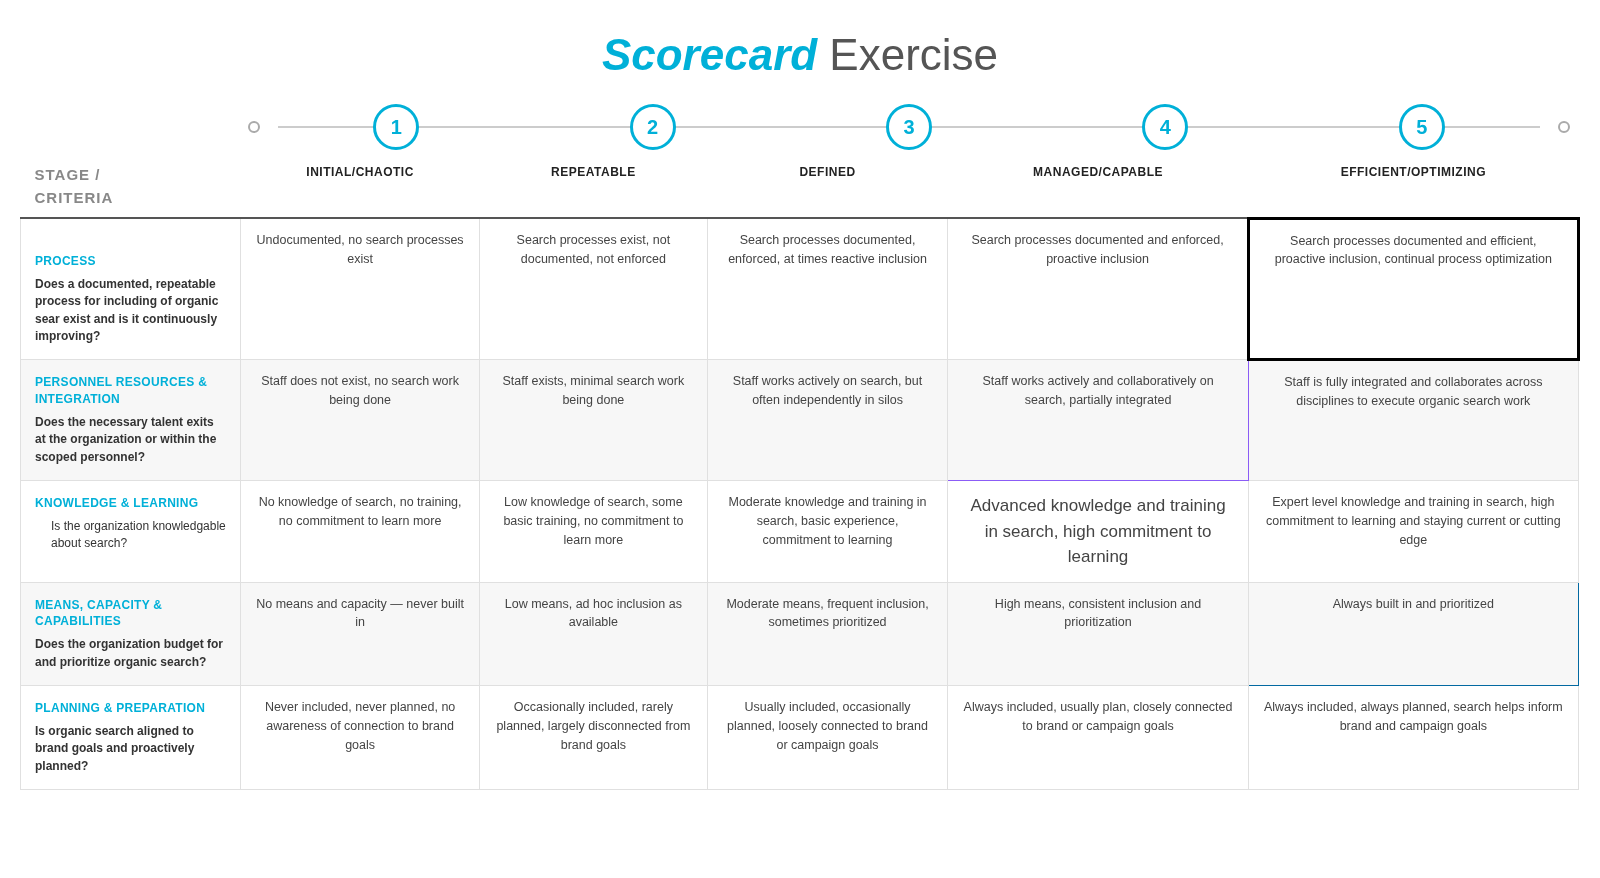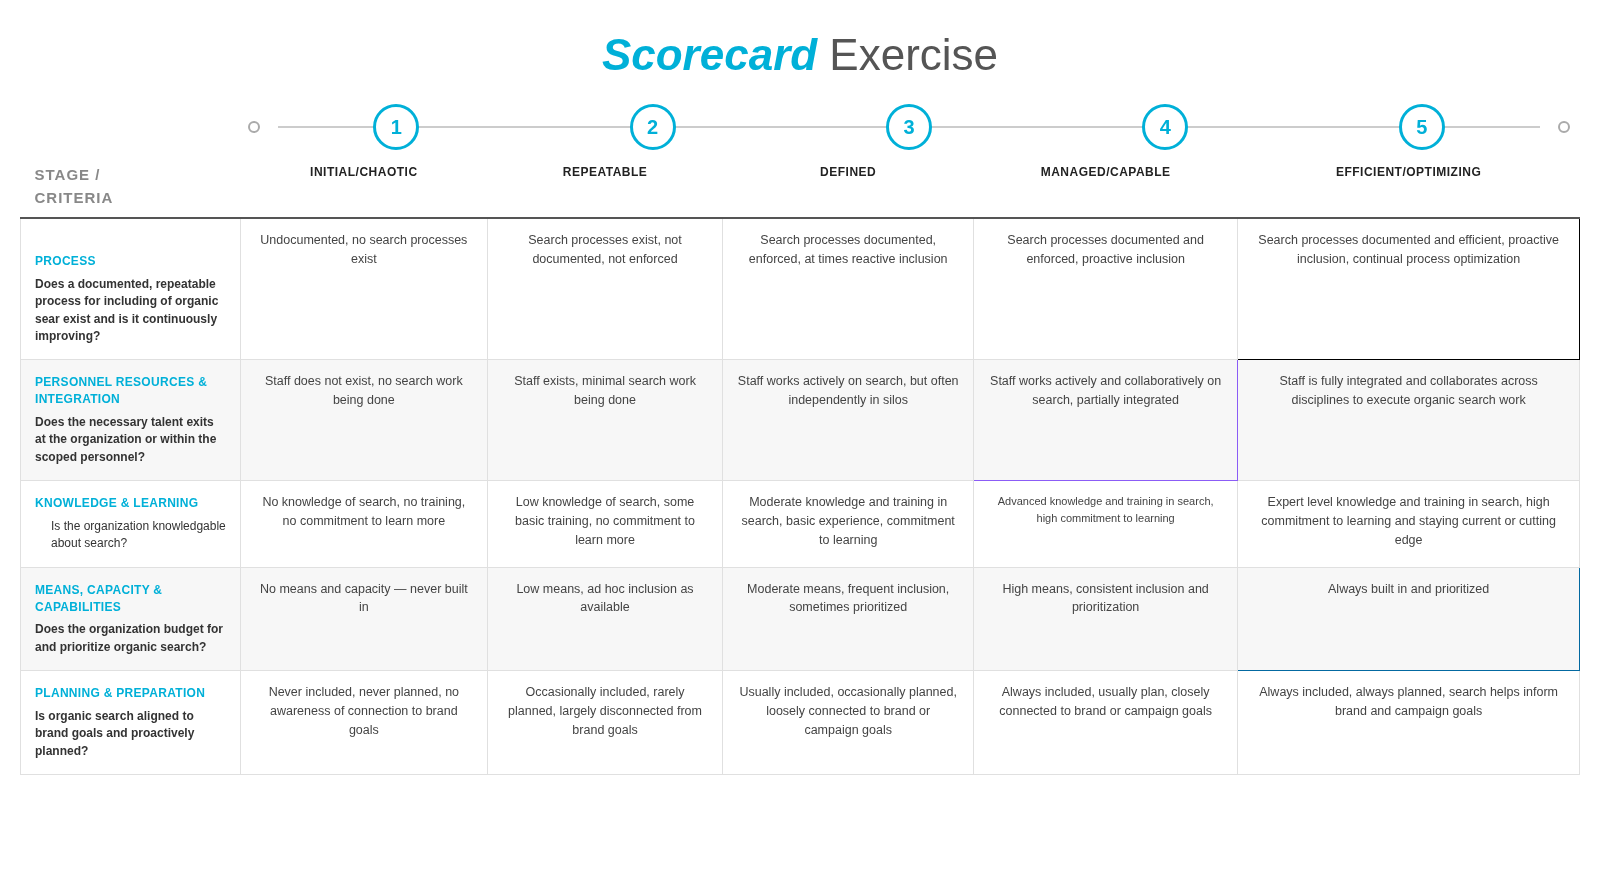--- a/index.html
+++ b/index.html
@@ -123,42 +123,42 @@
   <tbody id="table-body">
   <tr style="background: rgb(255, 255, 255);">
     <td style="width:220px; padding:14px; border:1px solid #e0e0e0; vertical-align:top;">
       <div style="color:#00b0d8; font-weight:700; font-size:12px; text-transform:uppercase; letter-spacing:0.3px; margin-bottom:6px; line-height:1.4;margin-top:20px;">PROCESS</div>
       <div style="font-size:12px; color:#333; font-weight:700; line-height:1.45;">Does a documented, repeatable process for including of organic sear exist and is it continuously improving?</div>
     </td>
     <td class="data-cell" style="border:1px solid #e0e0e0; padding:12px 14px; text-align:center; font-size:12.5px; color:#444; line-height:1.5;">Undocumented, no search processes exist</td>
     <td class="data-cell" style="border:1px solid #e0e0e0; padding:12px 14px; text-align:center; font-size:12.5px; color:#444; line-height:1.5;">Search processes exist, not documented, not enforced</td>
     <td class="data-cell" style="border:1px solid #e0e0e0; padding:12px 14px; text-align:center; font-size:12.5px; color:#444; line-height:1.5;">Search processes documented, enforced, at times reactive inclusion</td>
     <td class="data-cell" style="border:1px solid #e0e0e0; padding:12px 14px; text-align:center; font-size:12.5px; color:#444; line-height:1.5;">Search processes documented and enforced, proactive inclusion</td>
-    <td class="data-cell" style="border:1px solid #000000; padding:12px 14px; text-align:center; font-size:12.5px; color:#444; line-height:1.5;">Search processes documented and efficient, proactive inclusion, continual process optimization</td>
+    <td class="data-cell" style="border:3px solid #000000; padding:12px 14px; text-align:center; font-size:12.5px; color:#444; line-height:1.5;">Search processes documented and efficient, proactive inclusion, continual process optimization</td>
   </tr>
       <tr style="background: rgb(247, 247, 247);">
     <td style="width:220px; padding:14px; border:1px solid #e0e0e0; vertical-align:top;">
       <div style="color:#00b0d8; font-weight:700; font-size:12px; text-transform:uppercase; letter-spacing:0.3px; margin-bottom:6px; line-height:1.4;">PERSONNEL RESOURCES &amp; INTEGRATION</div>
       <div style="font-size:12px; color:#333; font-weight:700; line-height:1.45;">Does the necessary talent exits at the organization or within the scoped personnel?</div>
     </td>
     <td class="data-cell" style="border:1px solid #e0e0e0; padding:12px 14px; text-align:center; font-size:12.5px; color:#444; line-height:1.5;">Staff does not exist, no search work being done</td>
     <td class="data-cell" style="border:1px solid #e0e0e0; padding:12px 14px; text-align:center; font-size:12.5px; color:#444; line-height:1.5;">Staff exists, minimal search work being done</td>
     <td class="data-cell" style="border:1px solid #e0e0e0; padding:12px 14px; text-align:center; font-size:12.5px; color:#444; line-height:1.5;">Staff works actively on search, but often independently in silos</td>
     <td class="data-cell" style="border:1px solid #8b5cf6; padding:12px 14px; text-align:center; font-size:12.5px; color:#444; line-height:1.5;">Staff works actively and collaboratively on search, partially integrated</td>
     <td class="data-cell" style="border:1px solid #e0e0e0; padding:12px 14px; text-align:center; font-size:12.5px; color:#444; line-height:1.5;">Staff is fully integrated and collaborates across disciplines to execute organic search work</td>
   </tr>
       <tr style="background: rgb(255, 255, 255);">
     <td style="width:220px; padding:14px; border:1px solid #e0e0e0; vertical-align:top;">
       <div style="color:#00b0d8; font-weight:700; font-size:12px; text-transform:uppercase; letter-spacing:0.3px; margin-bottom:6px; line-height:1.4;">KNOWLEDGE &amp; LEARNING</div>
       <div style="font-size:12px; color:#333; font-weight:400; line-height:1.45;margin-left:16px;">Is the organization knowledgable about search?</div>
     </td>
     <td class="data-cell" style="border:1px solid #e0e0e0; padding:12px 14px; text-align:center; font-size:12.5px; color:#444; line-height:1.5;">No knowledge of search, no training, no commitment to learn more</td>
     <td class="data-cell" style="border:1px solid #e0e0e0; padding:12px 14px; text-align:center; font-size:12.5px; color:#444; line-height:1.5;">Low knowledge of search, some basic training, no commitment to learn more</td>
     <td class="data-cell" style="border:1px solid #e0e0e0; padding:12px 14px; text-align:center; font-size:12.5px; color:#444; line-height:1.5;">Moderate knowledge and training in search, basic experience, commitment to learning</td>
-    <td class="data-cell" style="border:1px solid #e0e0e0; padding:12px 14px; text-align:center; font-size:11px; color:#444; line-height:1.5;">Advanced knowledge and training in search, high commitment to learning</td>
+    <td class="data-cell" style="border:1px solid #e0e0e0; padding:12px 14px; text-align:center; font-size:17px; color:#444; line-height:1.5;">Advanced knowledge and training in search, high commitment to learning</td>
     <td class="data-cell" style="border:1px solid #e0e0e0; padding:12px 14px; text-align:center; font-size:12.5px; color:#444; line-height:1.5;">Expert level knowledge and training in search, high commitment to learning and staying current or cutting edge</td>
   </tr>
       <tr style="background: rgb(247, 247, 247);">
     <td style="width:220px; padding:14px; border:1px solid #e0e0e0; vertical-align:top;">
       <div style="color:#00b0d8; font-weight:700; font-size:12px; text-transform:uppercase; letter-spacing:0.3px; margin-bottom:6px; line-height:1.4;">MEANS, CAPACITY &amp; CAPABILITIES</div>
       <div style="font-size:12px; color:#333; font-weight:700; line-height:1.45;">Does the organization budget for and prioritize organic search?</div>
     </td>
     <td class="data-cell" style="border:1px solid #e0e0e0; padding:12px 14px; text-align:center; font-size:12.5px; color:#444; line-height:1.5;">No means and capacity — never built in</td>
     <td class="data-cell" style="border:1px solid #e0e0e0; padding:12px 14px; text-align:center; font-size:12.5px; color:#444; line-height:1.5;">Low means, ad hoc inclusion as available</td>
     <td class="data-cell" style="border:1px solid #e0e0e0; padding:12px 14px; text-align:center; font-size:12.5px; color:#444; line-height:1.5;">Moderate means, frequent inclusion, sometimes prioritized</td>

